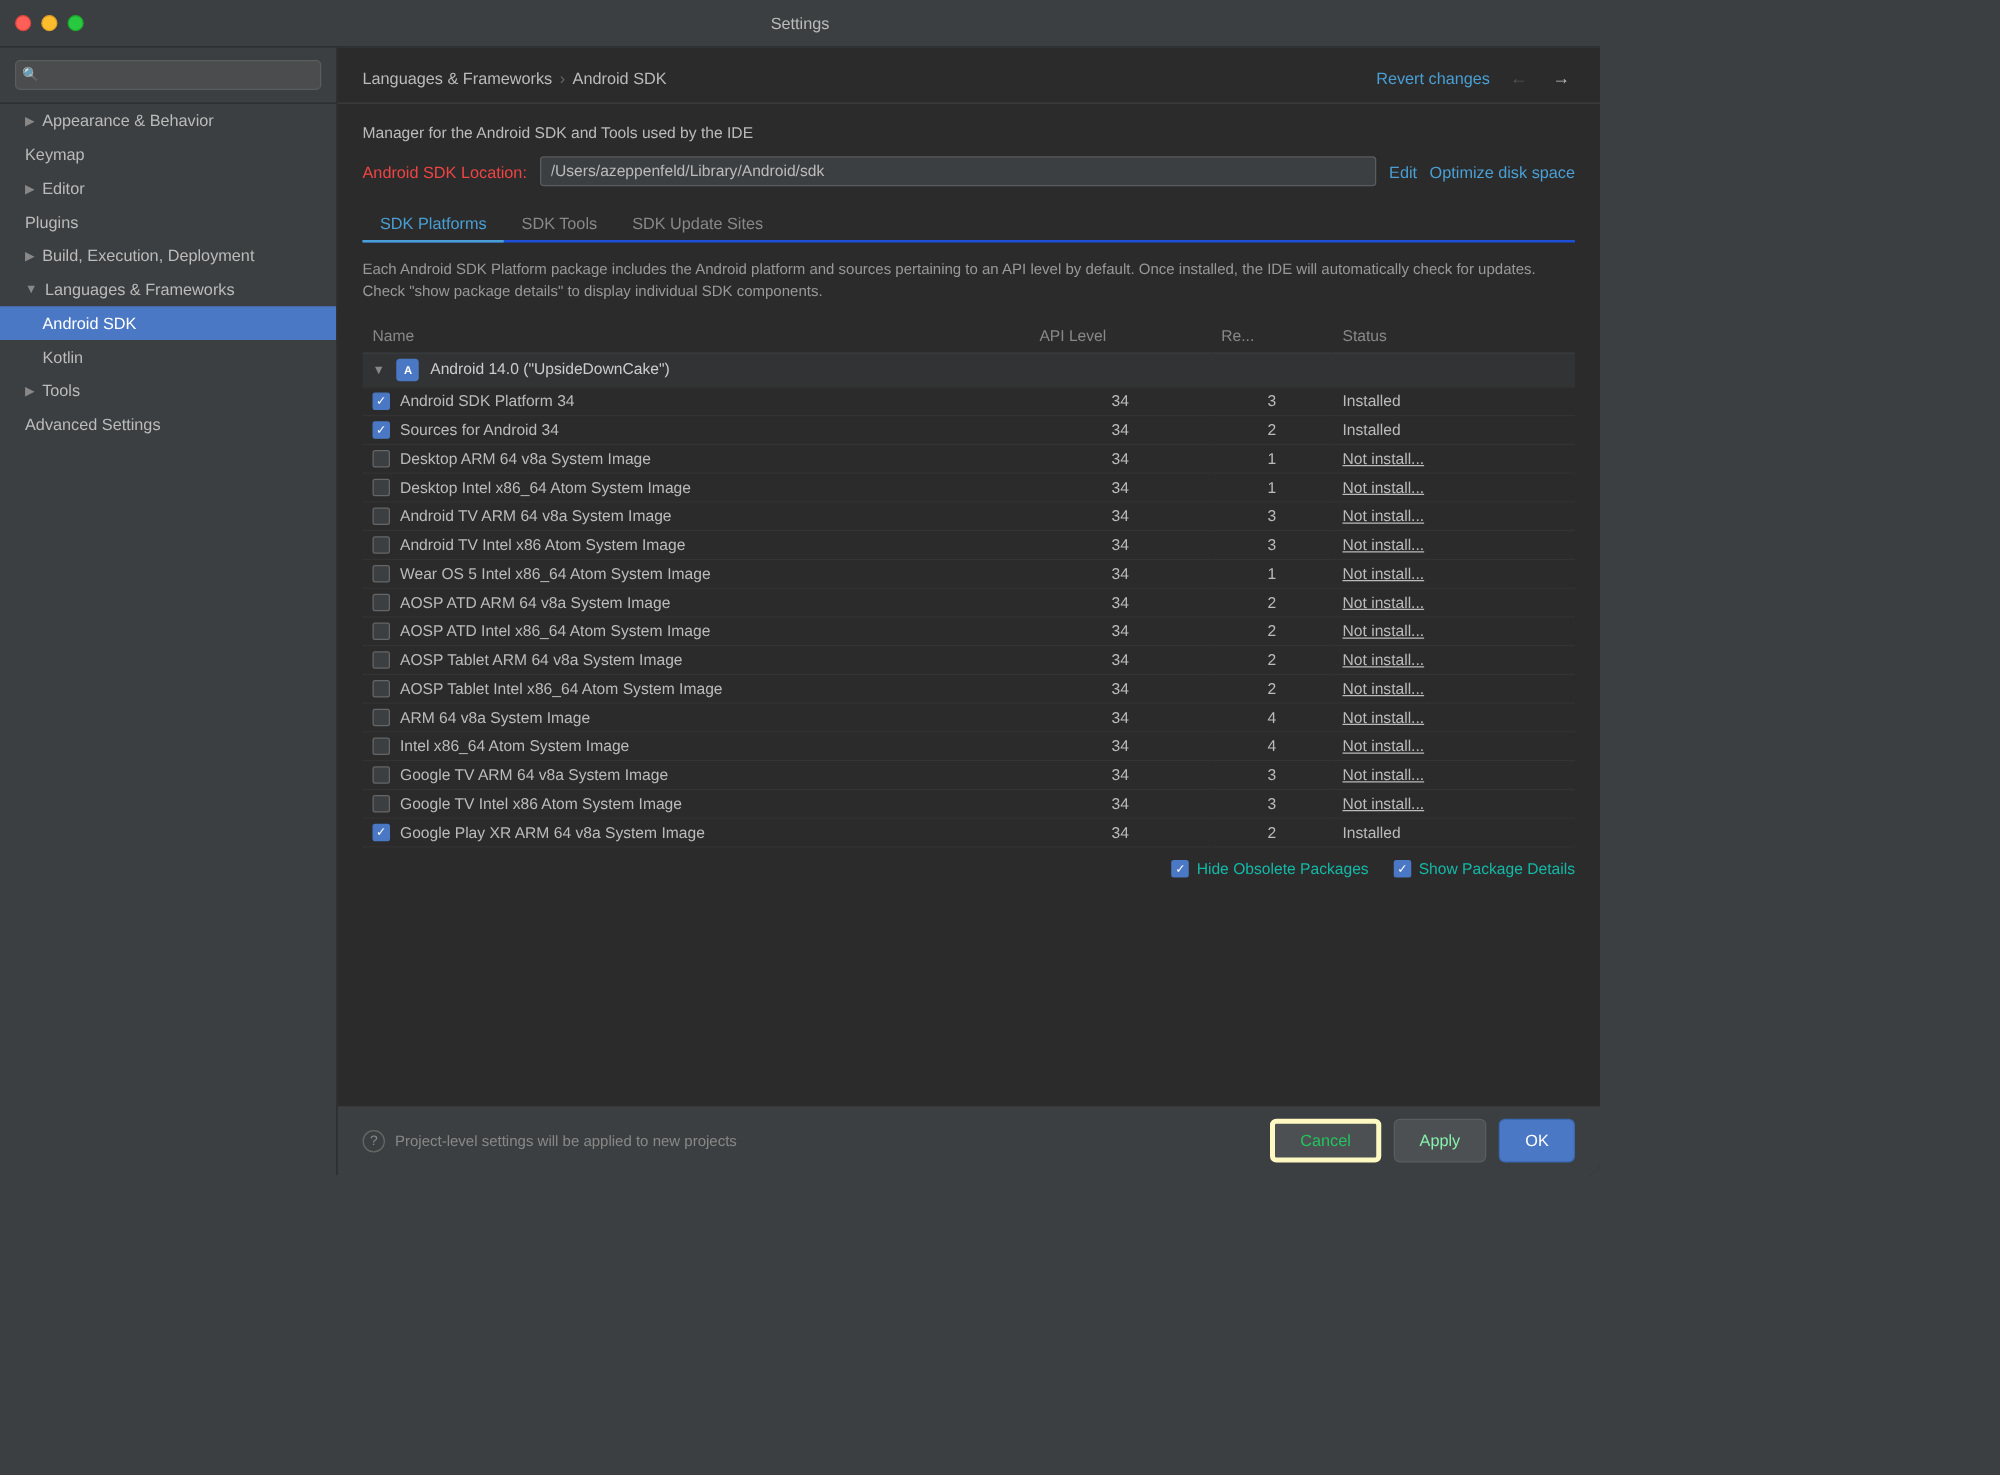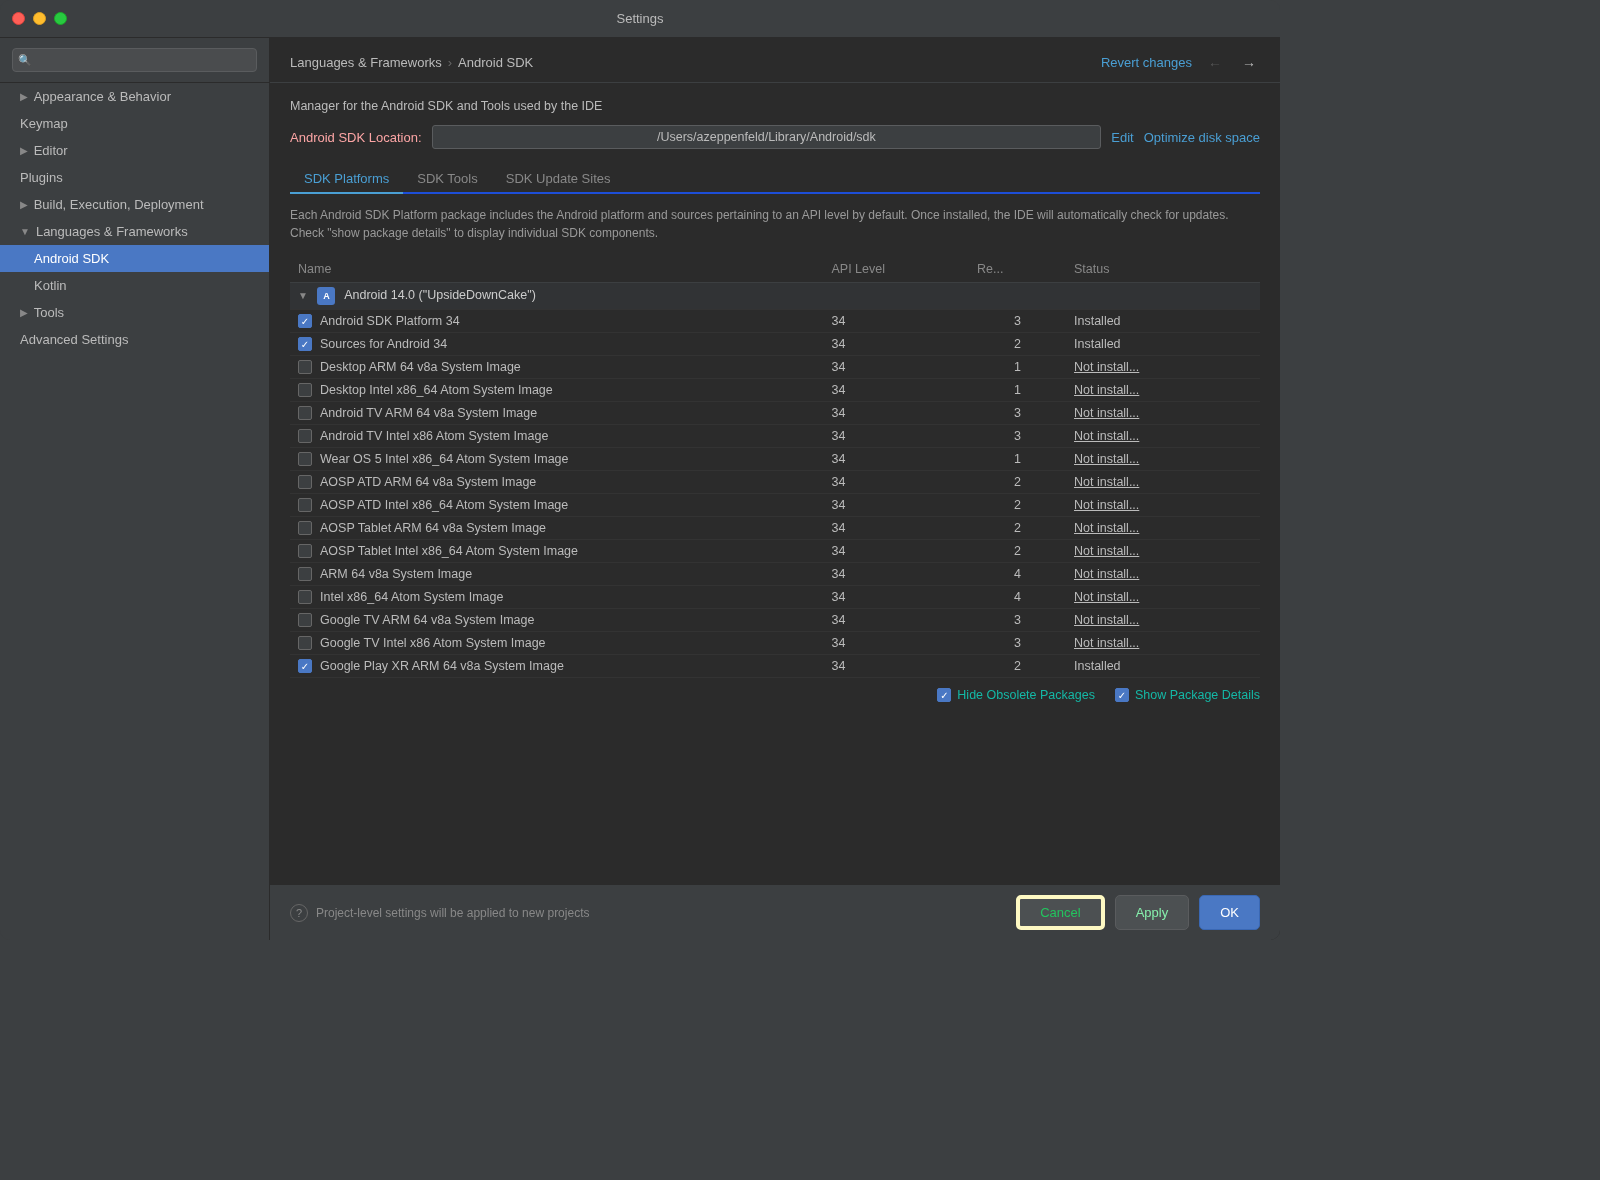--- a/index.html
+++ b/index.html
@@ -165,34 +165,33 @@
       margin-bottom: 12px;
     }
 
     .sdk-location-row {
       display: flex;
       align-items: center;
       gap: 10px;
       margin-bottom: 16px;
     }
     .sdk-location-label {
-      color: #fca5a5;
+      color: #ef4444;
       font-size: 13px;
       white-space: nowrap;
     }
     .sdk-location-input {
       flex: 1;
       background: #3c3f41;
       border: 1px solid #5a5c5e;
       border-radius: 3px;
       color: #bbbbbb;
       padding: 4px 8px;
       font-size: 12.5px;
       outline: none;
-      text-align: center;
     }
     .sdk-edit-link {
       color: #4a9fd4;
       cursor: pointer;
       font-size: 13px;
       white-space: nowrap;
     }
     .sdk-optimize-link {
       color: #4a9fd4;
       cursor: pointer;
@@ -248,21 +247,21 @@
       border-bottom: 1px solid #333;
       vertical-align: middle;
     }
     .sdk-table .group-row td {
       background: #313335;
       font-weight: 500;
       color: #cccccc;
     }
 
     .name-col { width: 55%; }
-    .api-col { width: 15%; }
+    .api-col { width: 15%; text-align: center; }
     .rev-col { width: 10%; text-align: center; }
     .status-col { width: 20%; }
 
     .checkbox-cell {
       display: flex;
       align-items: center;
       gap: 8px;
     }
     .cb {
       width: 14px;

